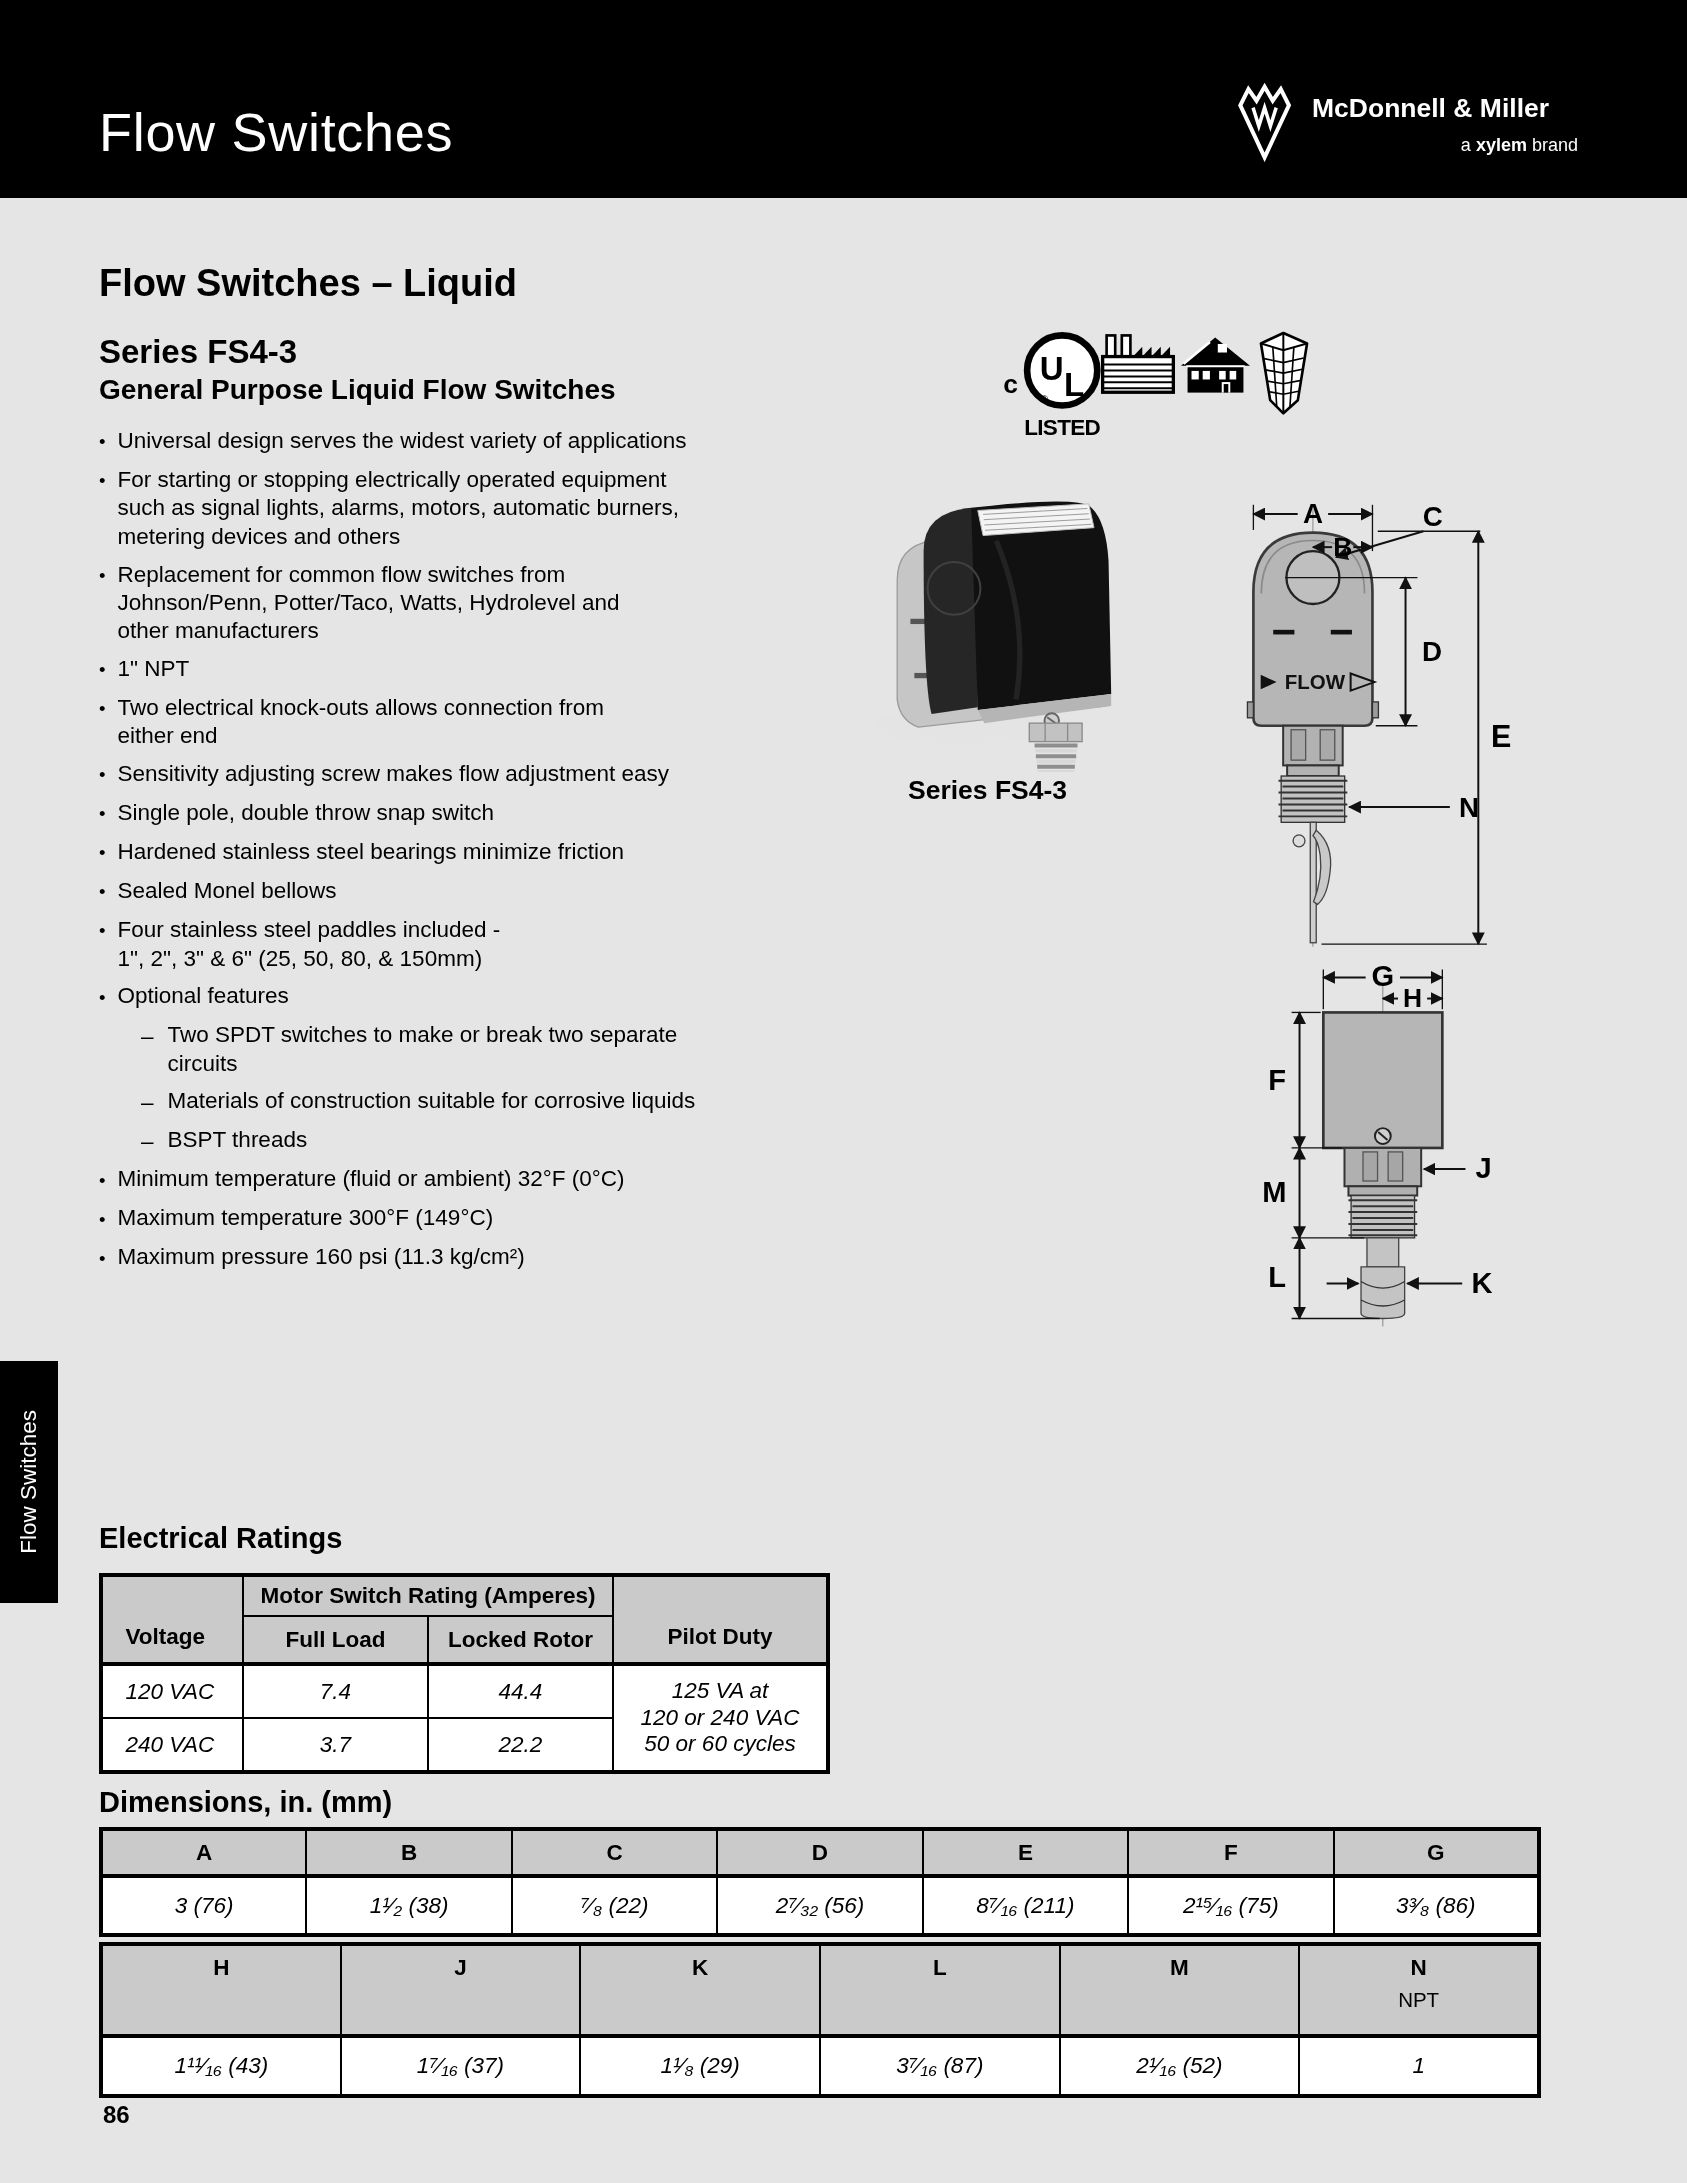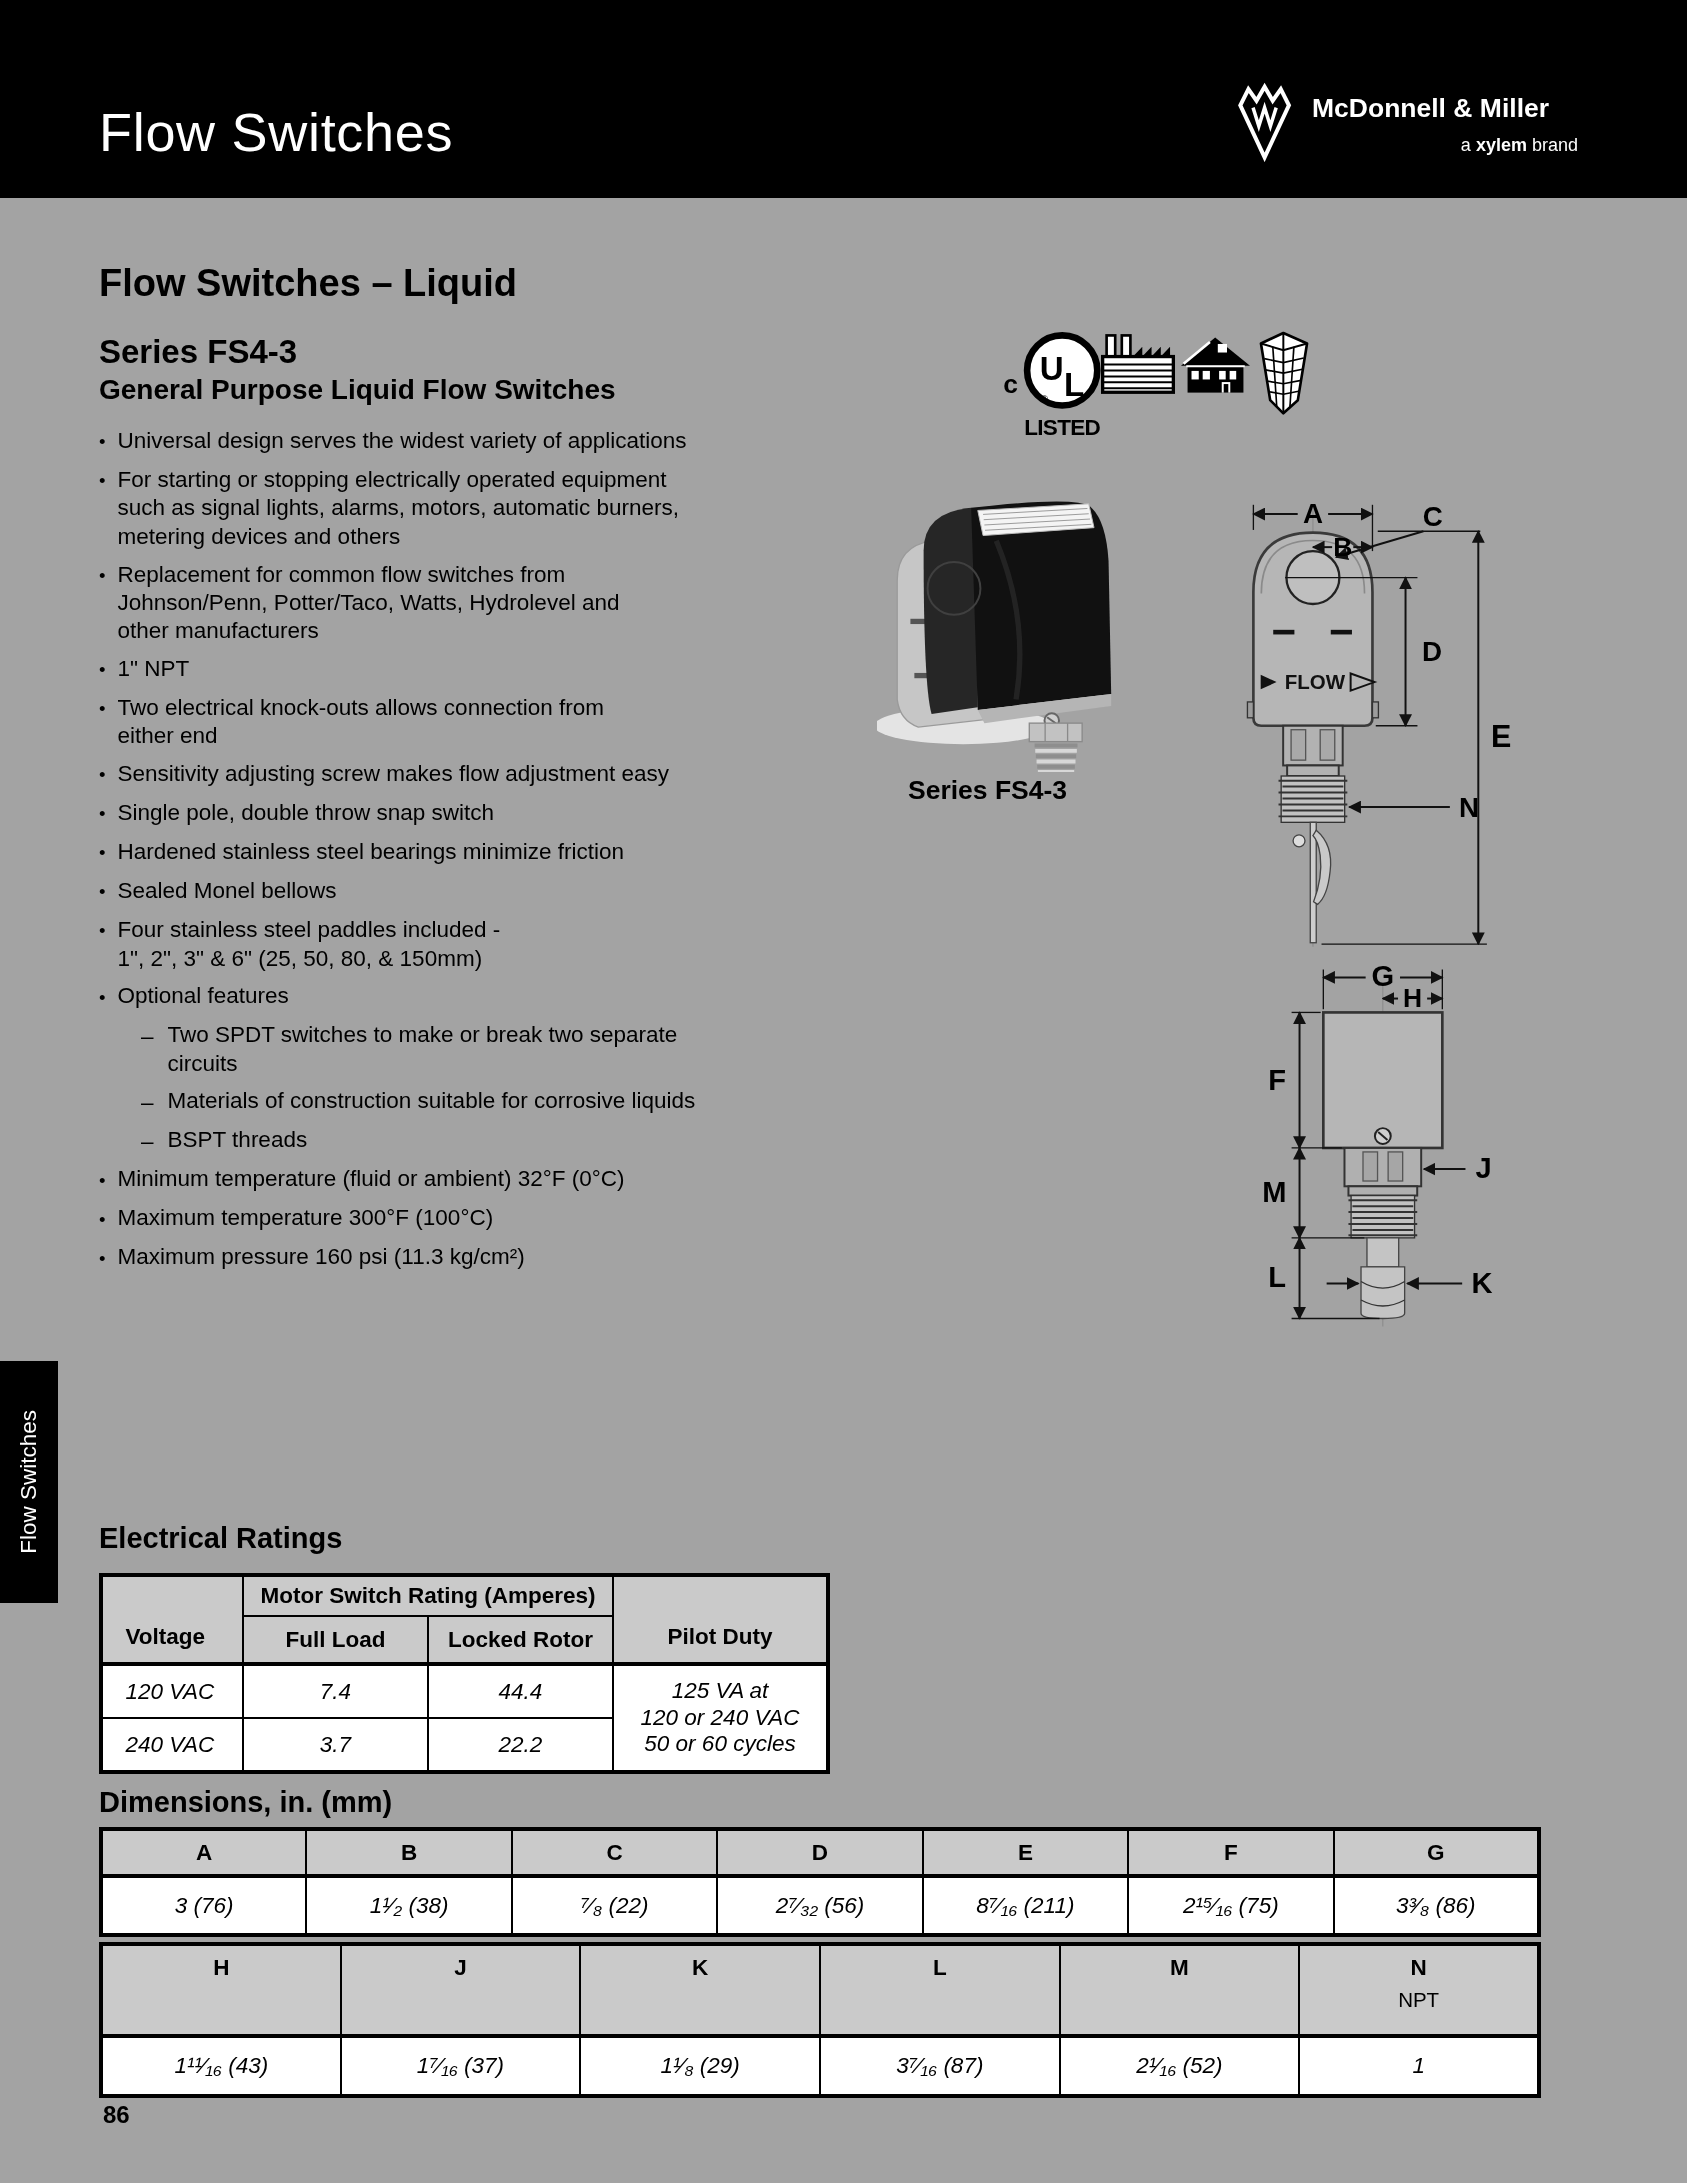--- a/index.html
+++ b/index.html
@@ -1,16 +1,16 @@
 <!DOCTYPE html>
 <html style="font-size:10.6px"><head>
 <meta charset="utf-8">
 <style>
   html,body{margin:0;padding:0;background:#fff;}
-  .page{position:relative;width:1687px;height:2183px;background:#a3a3a3;overflow:hidden;
+  .page{position:relative;width:1687px;height:2183px;background:#e5e5e5;overflow:hidden;
         font-family:"Liberation Sans","DejaVu Sans",sans-serif;color:#000;}
   .abs{position:absolute;}
   svg text{font-family:"Liberation Sans","DejaVu Sans",sans-serif;}
 
   
   .header-bar{position:absolute;left:0;top:0;width:1687px;height:198px;background:#000;}
   .header-title{position:absolute;left:99px;top:101px;color:#fff;font-size:54px;font-weight:400;letter-spacing:0.7px;}
   .brand{position:absolute;left:1227px;top:61px;width:384px;height:109px;color:#fff;}
   .brand-name{position:absolute;left:85px;top:32px;font-size:26.5px;font-weight:bold;white-space:nowrap;}
   .brand-tag{position:absolute;left:0;top:74px;width:351px;text-align:right;font-size:18px;font-weight:400;}
@@ -211,21 +211,21 @@
         <span class="ftext">BSPT threads</span>
       </div>
 
       <div class="feat lvl1">
         <span class="marker">•</span>
         <span class="ftext">Minimum temperature (fluid or ambient) 32°F (0°C)</span>
       </div>
 
       <div class="feat lvl1">
         <span class="marker">•</span>
-        <span class="ftext">Maximum temperature 300°F (100°C)</span>
+        <span class="ftext">Maximum temperature 300°F (149°C)</span>
       </div>
 
       <div class="feat lvl1">
         <span class="marker">•</span>
         <span class="ftext">Maximum pressure 160 psi (11.3 kg/cm²)</span>
       </div>
     </div>
 
   <svg class="abs" style="left:877px;top:488px" width="331" height="284" viewBox="0 0 500 430">
     <ellipse cx="130" cy="360" rx="135" ry="28" fill="#e4e4e4"></ellipse>

